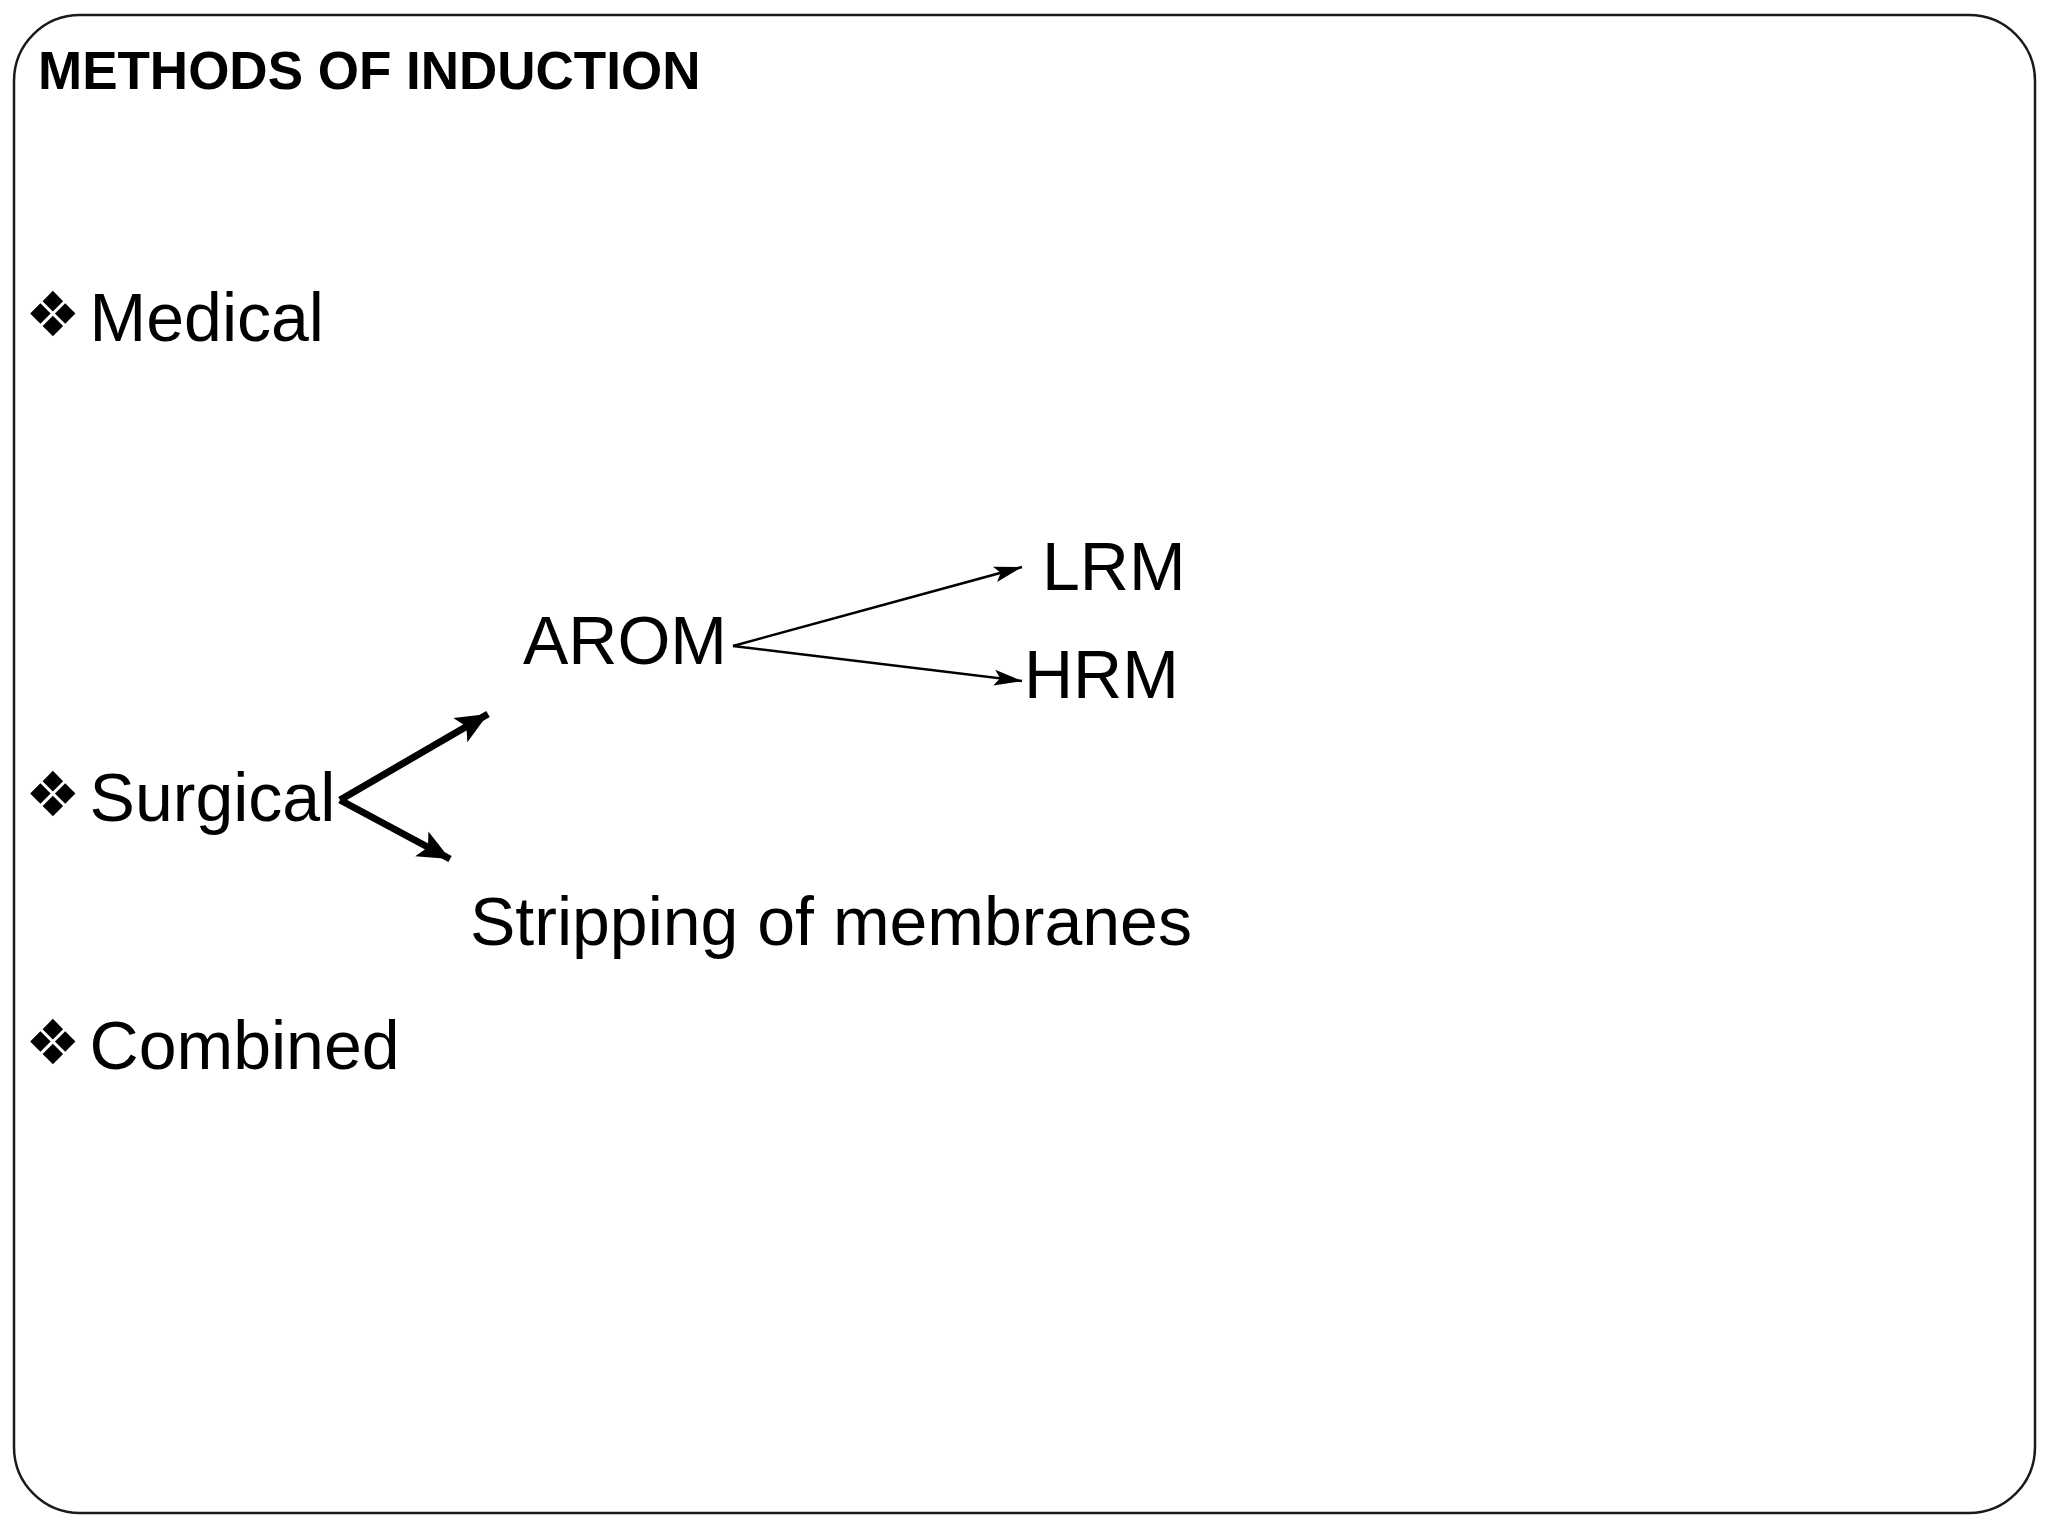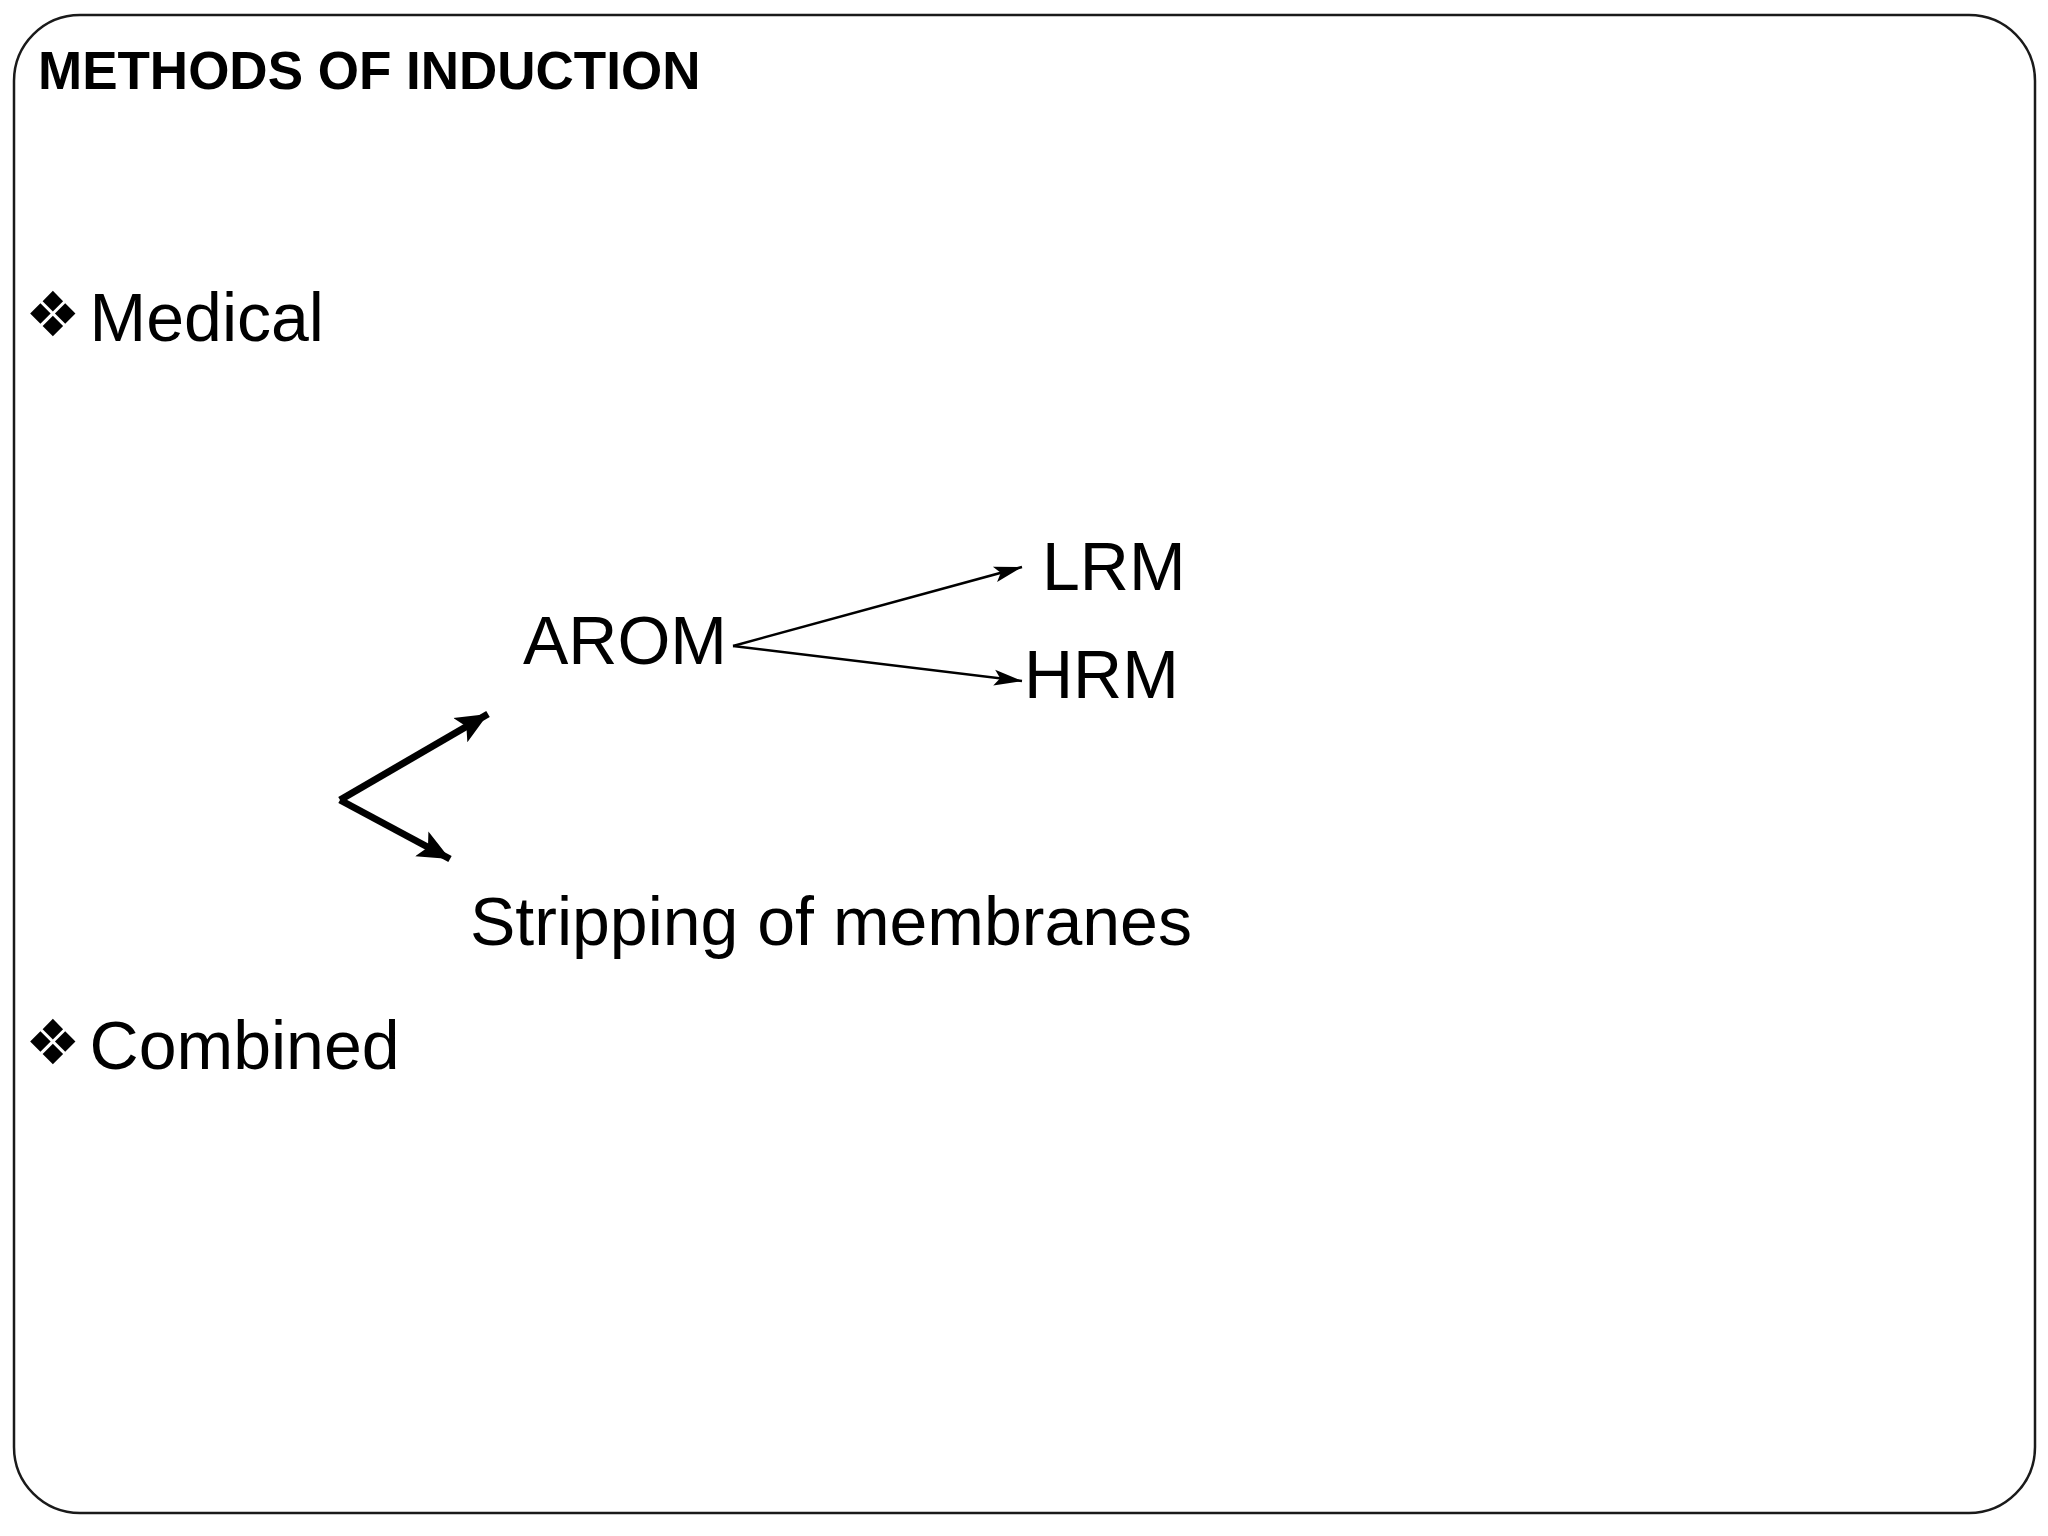--- a/index.html
+++ b/index.html
@@ -94,20 +94,23 @@
   <div class="line" id="label-lrm">
     <span>LRM</span>
   </div>
   <div class="line" id="label-arom">
     <span>AROM</span>
   </div>
   <div class="line" id="label-hrm">
     <span>HRM</span>
   </div>
 
+  <div class="line" id="line-surgical">
+    <span class="bullet">❖</span><span>Surgical</span>
+  </div>
 
   <div class="line" id="line-stripping">
     <span>Stripping of membranes</span>
   </div>
 
   <div class="line" id="line-combined">
     <span class="bullet">❖</span><span>Combined</span>
   </div>
 
 </div>

